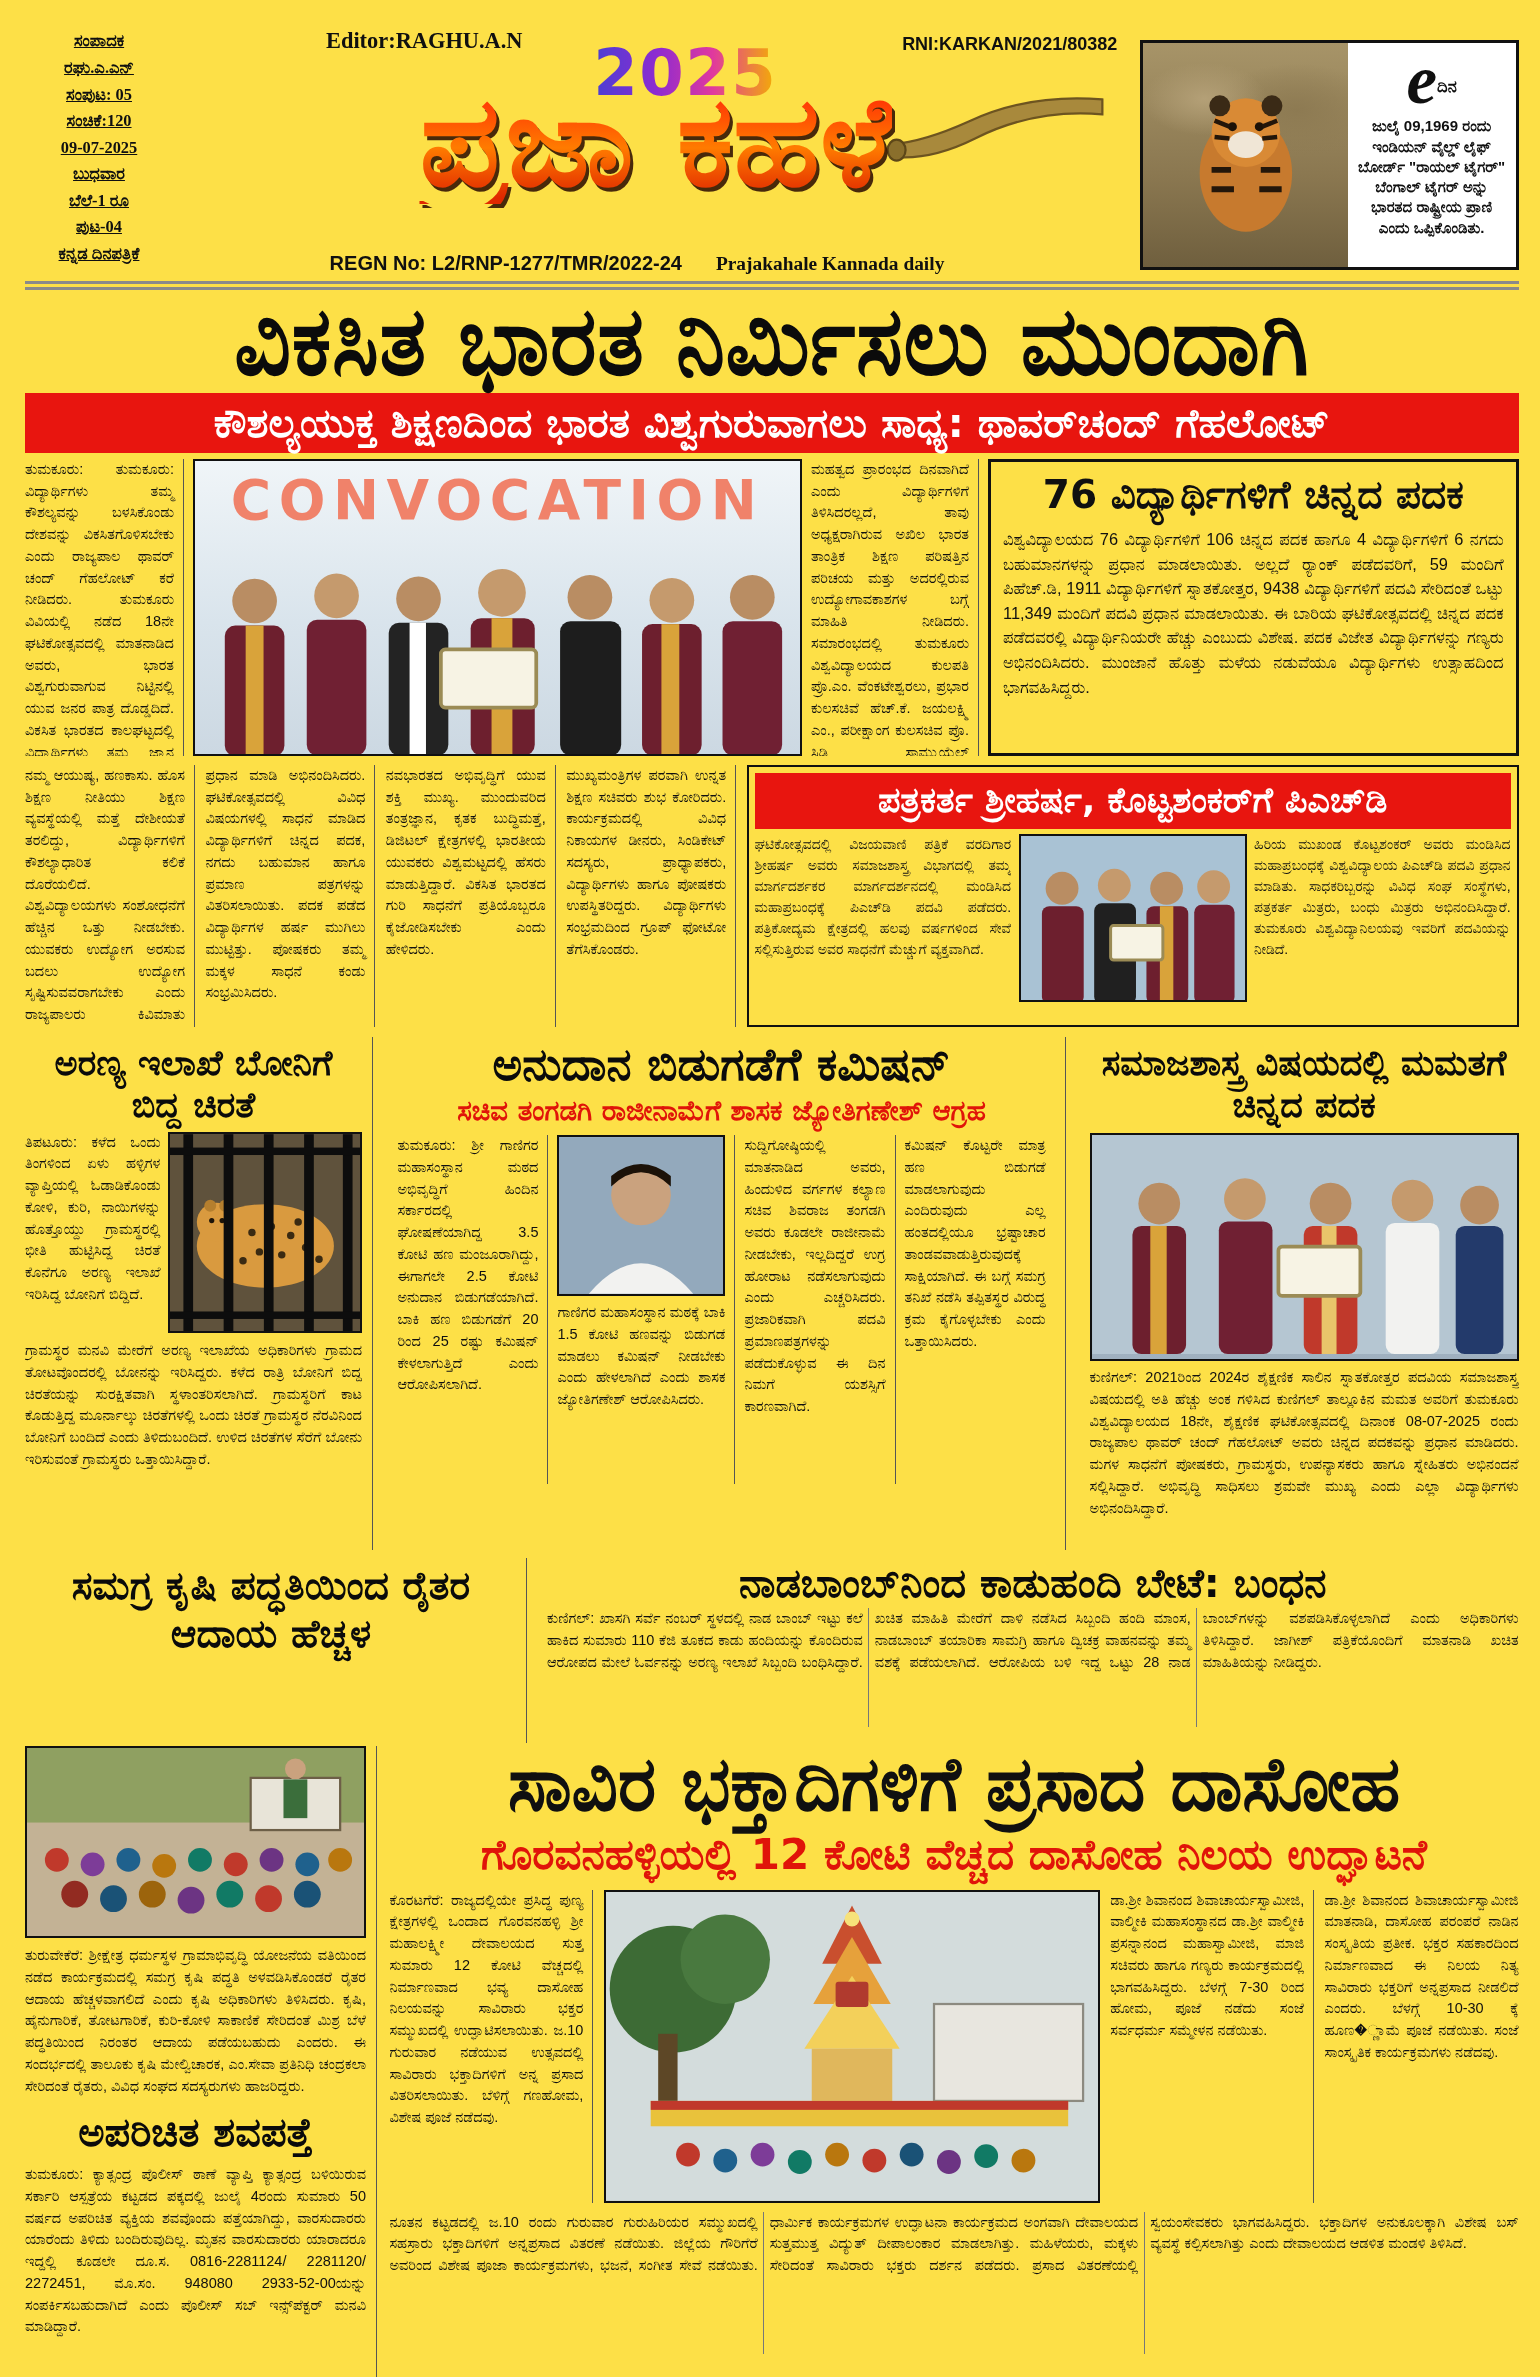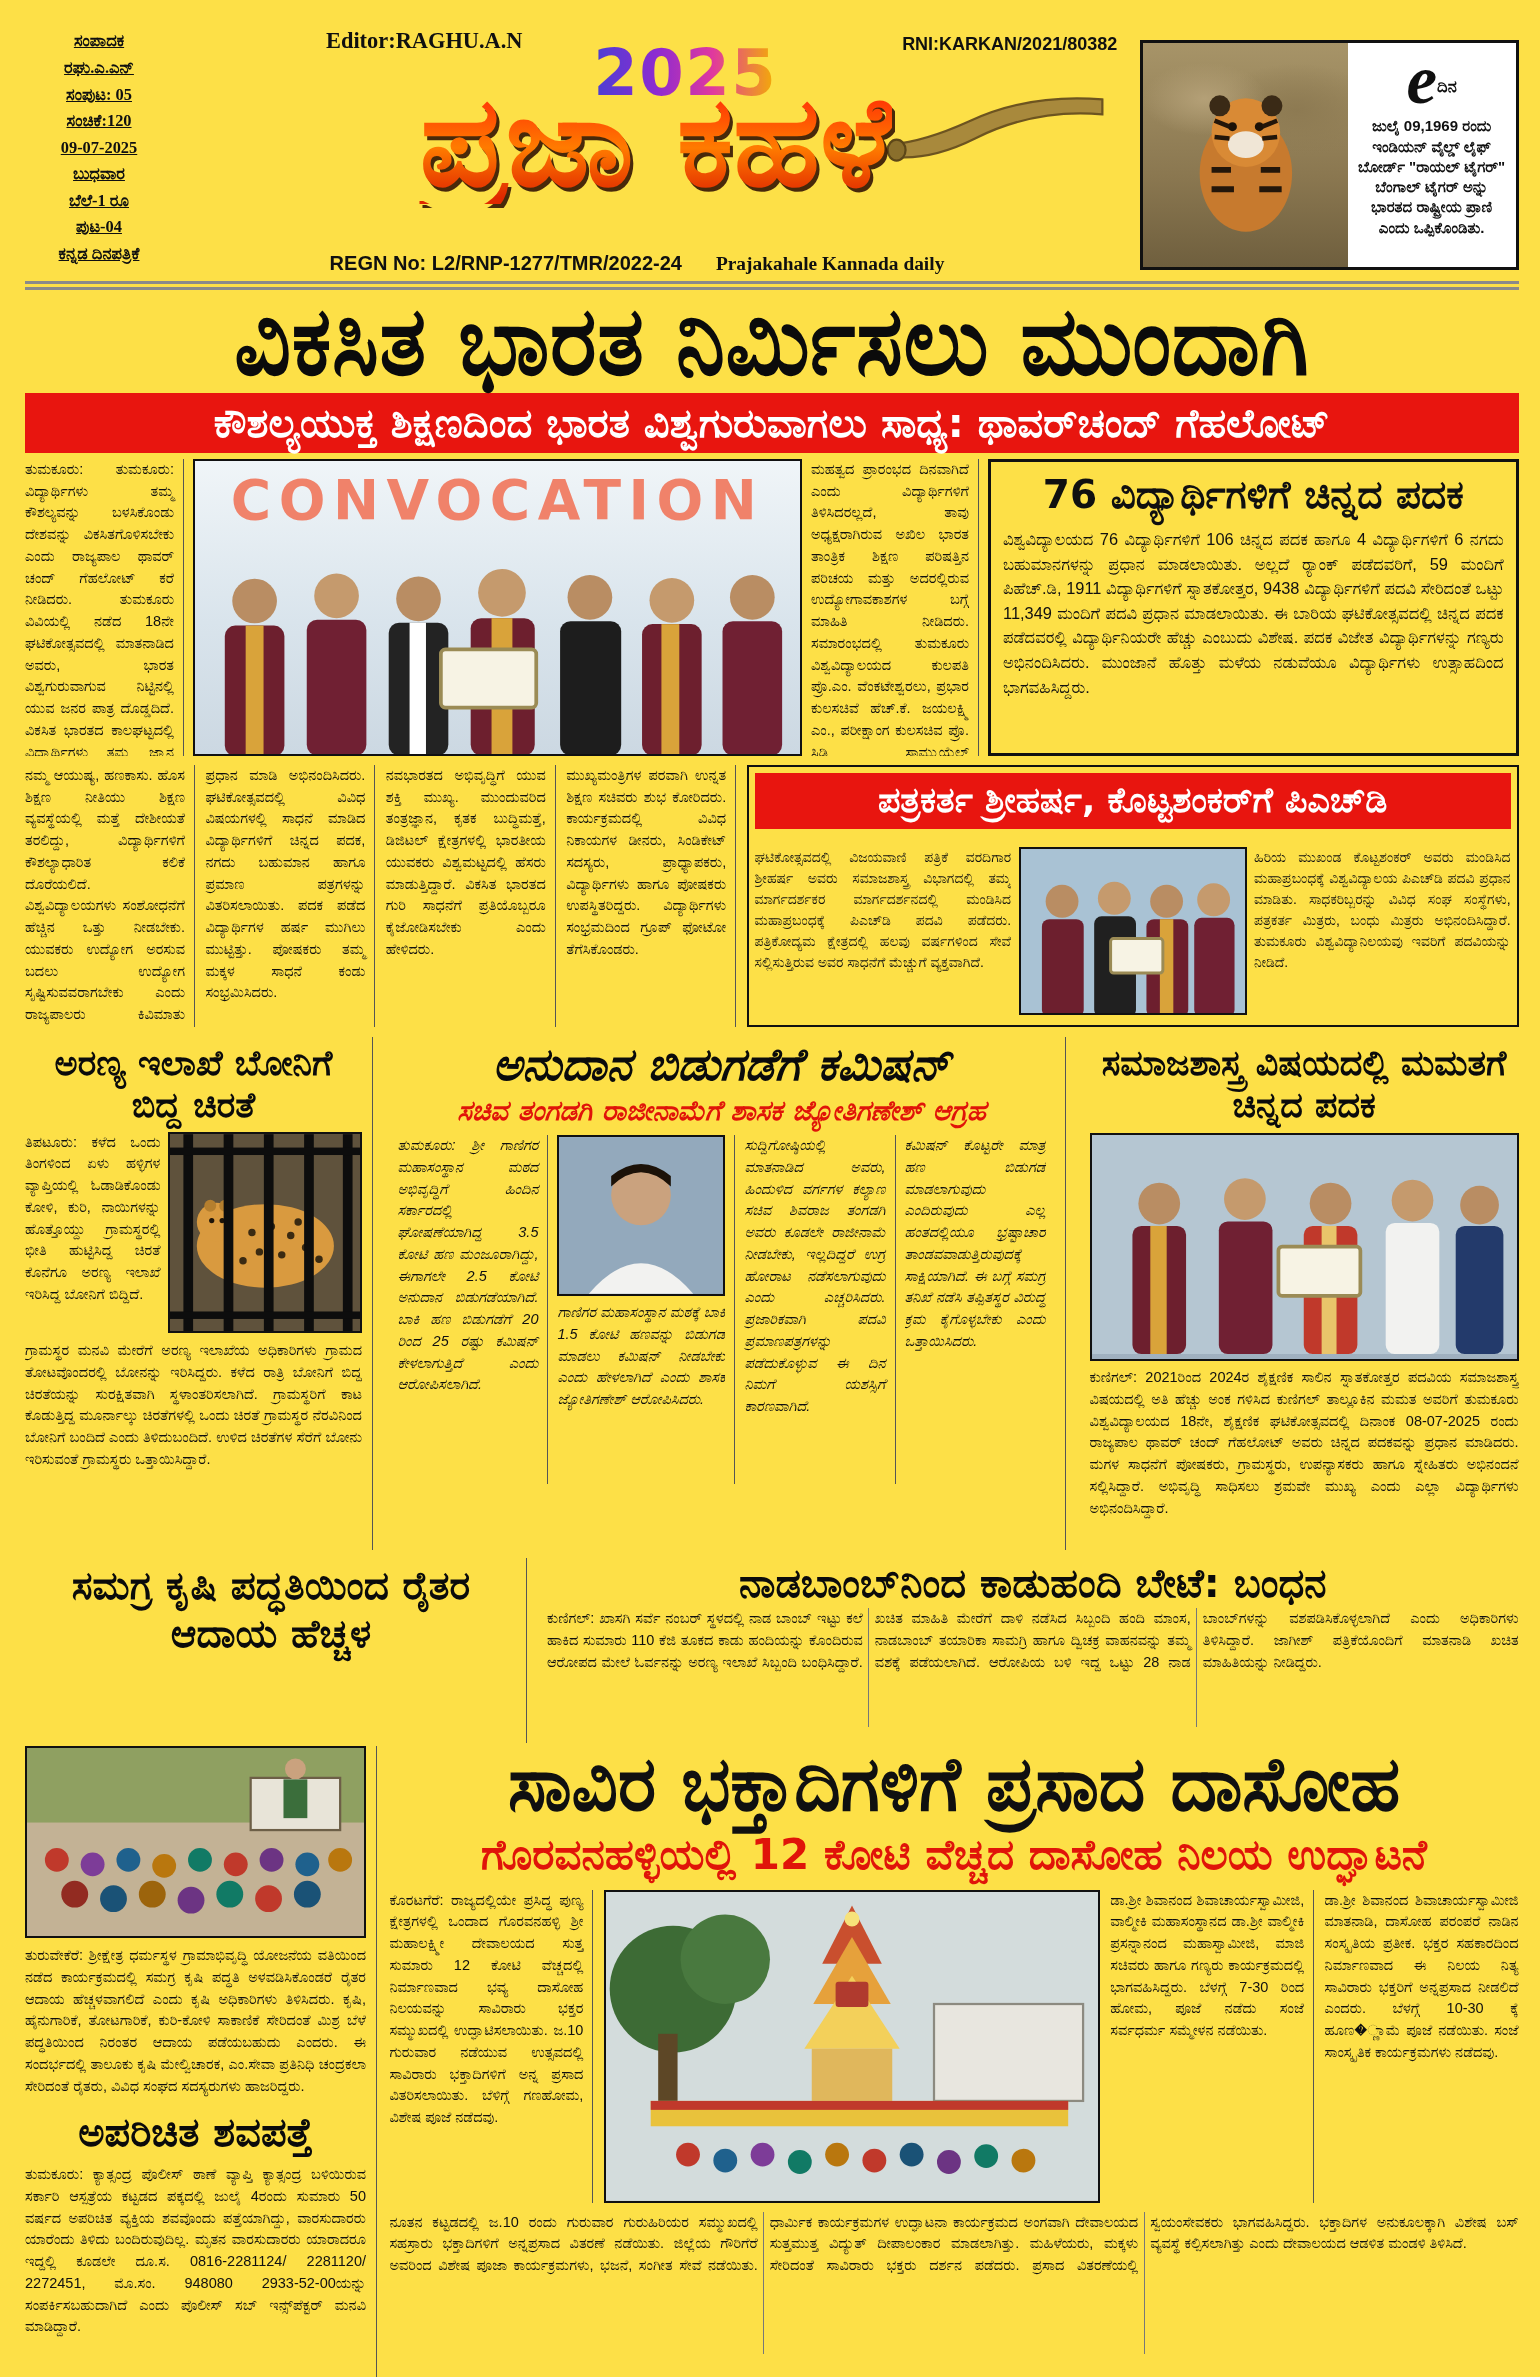--- a/index.html
+++ b/index.html
@@ -69,31 +69,31 @@
   .lead-c3{flex:0 0 158px;}
   .gold-box{flex:1;border:3px solid #111;padding:7.5px 12px;box-sizing:border-box;}
   .gold-box h3{margin:1.5px 0 7.5px;font-size:39px;line-height:1.25;text-align:center;font-weight:900;
       font-family:"DejaVu Sans",sans-serif;}
   .gold-box p{margin:0;font-size:16.4px;line-height:1.5;text-align:justify;}
 
   
   .band2{display:flex;gap:10.4px;height:262px;margin-top:9px;}
   .band2 .bcol{flex:0 0 160px;}
   .phd-box{flex:1;border:2.2px solid #111;padding:6px;box-sizing:border-box;}
-  .phd-body{display:flex;gap:7.5px;margin-top:18px;height:168px;}
+  .phd-body{display:flex;gap:7.5px;margin-top:5px;height:168px;}
   .phd-body .col{flex:1;font-size:14px;}
   .phd-photo{flex:0 0 224px;background:linear-gradient(180deg,#bcd3e2,#9db4c6);}
 
   
   .band3{display:flex;gap:24px;height:513px;margin-top:10.4px;}
   .leopard-st{flex:0 0 337px;border-right:1.1px solid #555;padding-right:10.4px;}
   .leo-row{display:flex;gap:7.5px;height:201px;margin-top:4.5px;}
   .leo-row .col{flex:1;}
   .leo-photo{flex:0 0 190px;background:#6b5b43;}
-  .commission-st{flex:1;border-right:1.1px solid #555;padding-right:19px;font-style:italic;}
+  .commission-st{flex:1;border-right:1.1px solid #555;padding-right:19px;}
   .com-cols{display:flex;gap:9px;margin-top:7.5px;height:349px;}
   .com-cols .ccol{flex:1;}
   .portrait{height:157px;margin-bottom:6px;background:linear-gradient(180deg,#a8bccd,#7f95a8);}
   .mamata-st{flex:0 0 425px;}
   .mamata-photo{height:224px;margin:6px 0;background:linear-gradient(180deg,#c3cfdb,#9fb0bf);}
 
   
   .band4{display:flex;gap:20px;height:185px;margin-top:7.5px;}
   .agri-head{flex:0 0 492px;border-right:1.1px solid #555;padding-right:9px;}
   .boar-st{flex:1;}

